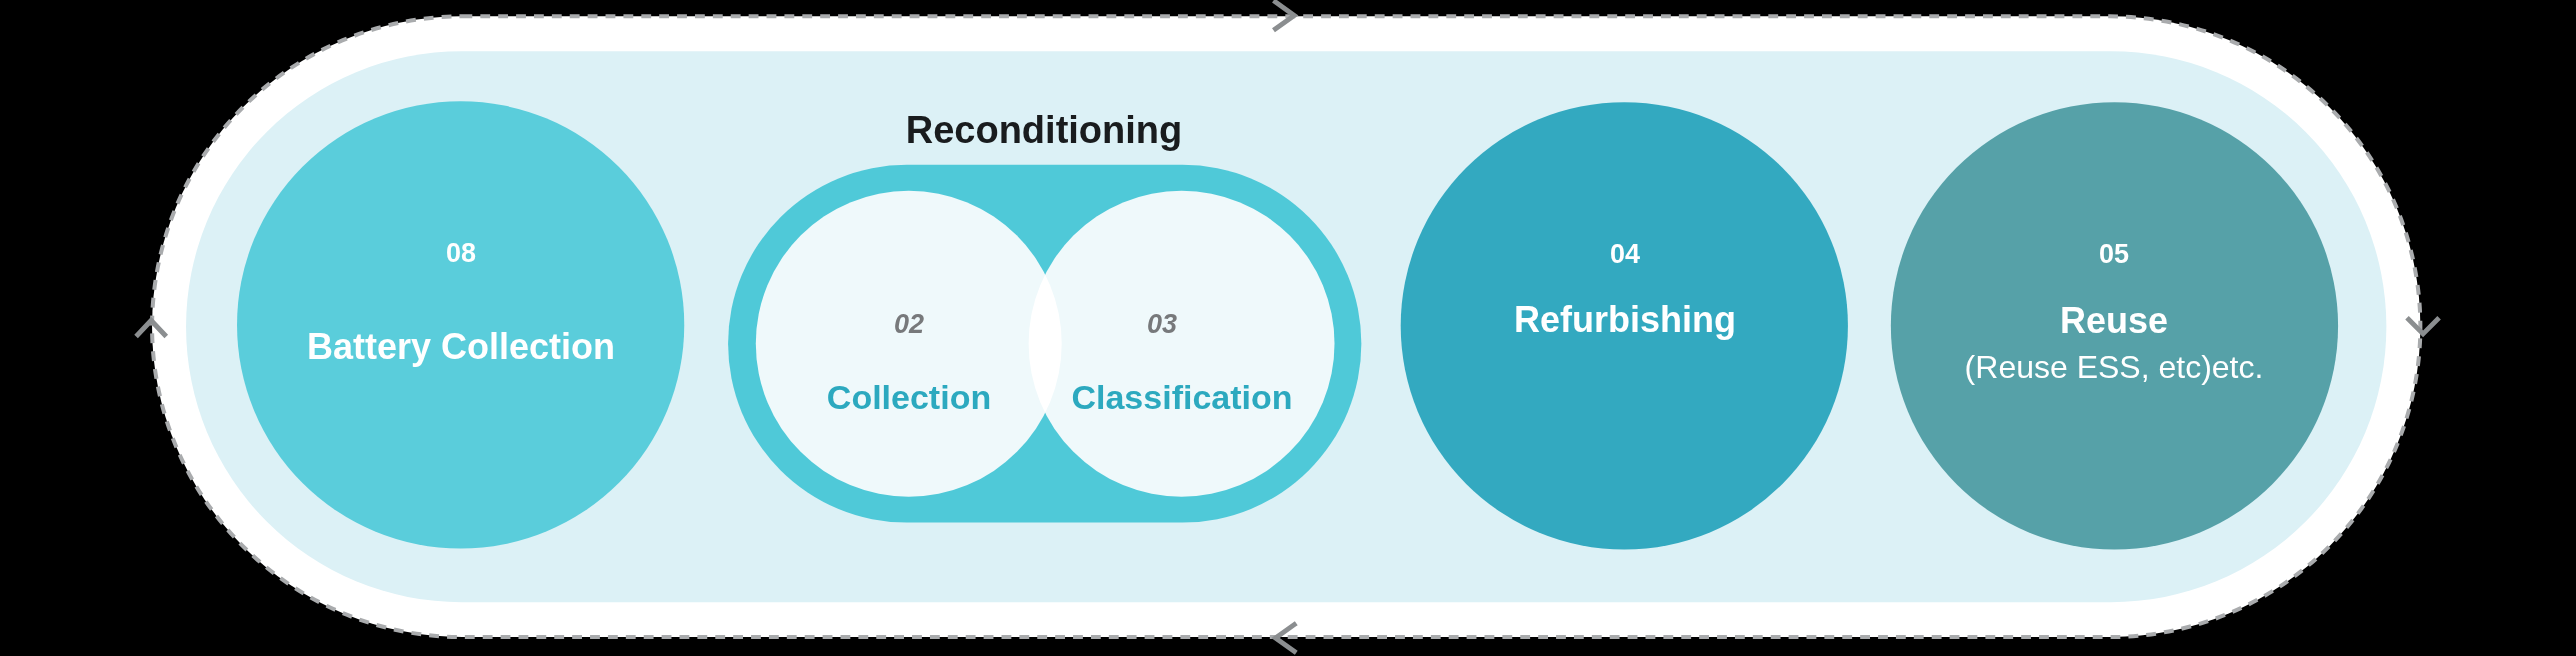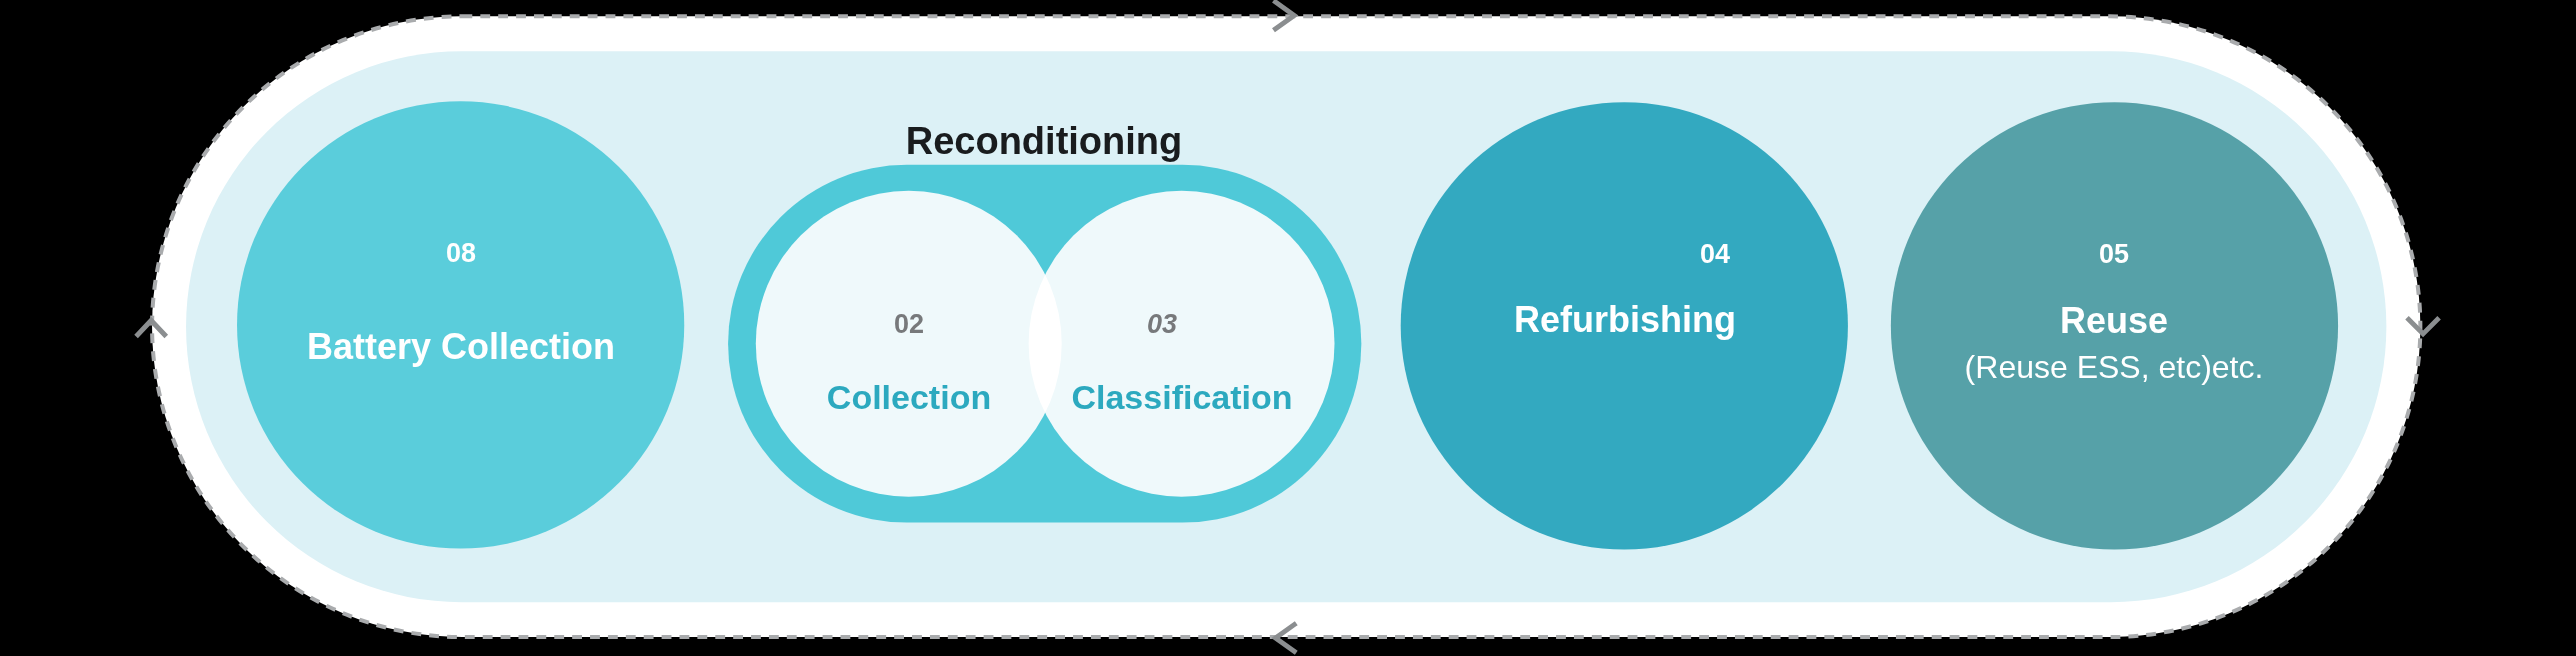--- a/index.html
+++ b/index.html
@@ -79,32 +79,32 @@
     <circle class="c4" cx="1816" cy="364" r="250"></circle>
 
     <circle class="c5" cx="2364" cy="364" r="250"></circle>
 
     <polyline class="chev" points="1426,2 1447,17 1426,32"></polyline>
     <polyline class="chev" points="2693,357 2709,373 2725,357"></polyline>
     <polyline class="chev" points="1447,698 1426,713 1447,728"></polyline>
     <polyline class="chev" points="154,374 169,358 184,374"></polyline>
   </svg>
 
-  <div class="txt diagram-title" style="left:1044px; top:142px;">Reconditioning</div>
+  <div class="txt diagram-title" style="left:1044px; top:131px;">Reconditioning</div>
 
   <div class="txt num" style="left:461px; top:254px;">08</div>
   <div class="txt label" style="left:461px; top:347px;">Battery Collection</div>
 
-  <div class="txt num-gray" style="left:909px; top:325px;">02</div>
+  <div class="txt num-gray" style="left:909px; top:325px;font-style:italic;">02</div>
   <div class="txt label-teal" style="left:909px; top:398px;">Collection</div>
 
   <div class="txt num-gray" style="left:1162px; top:325px;font-style:italic;">03</div>
   <div class="txt label-teal" style="left:1182px; top:398px;">Classification</div>
 
-  <div class="txt num" style="left:1715px; top:255px;">04</div>
+  <div class="txt num" style="left:1625px; top:255px;">04</div>
   <div class="txt label" style="left:1625px; top:320px;">Refurbishing</div>
 
   <div class="txt num" style="left:2114px; top:255px;">05</div>
   <div class="txt label" style="left:2114px; top:321px;">Reuse</div>
   <div class="txt sub" style="left:2114px; top:368px;">(Reuse ESS, etc)etc.</div>
 
 </div>
 
 
 </body></html>

